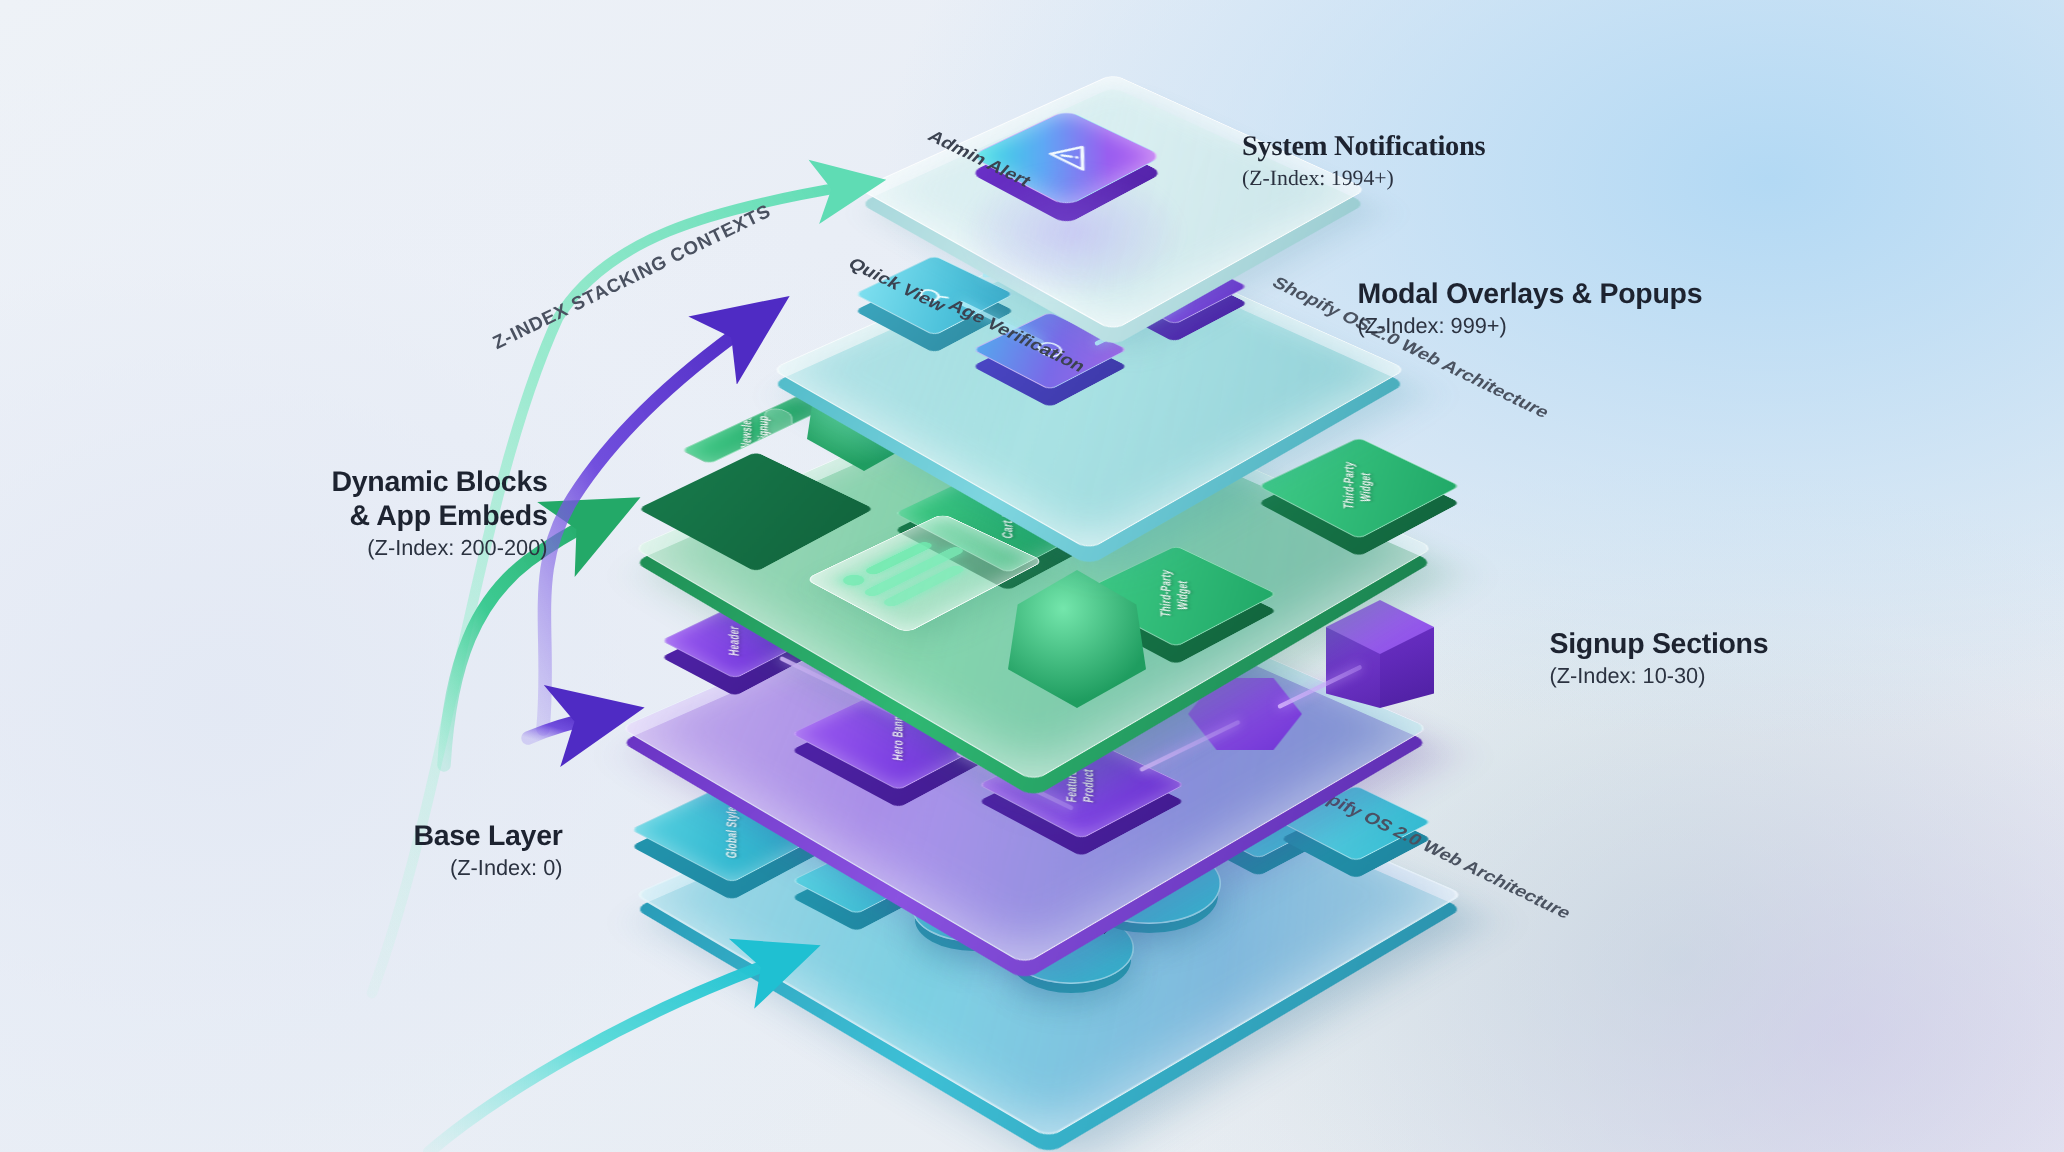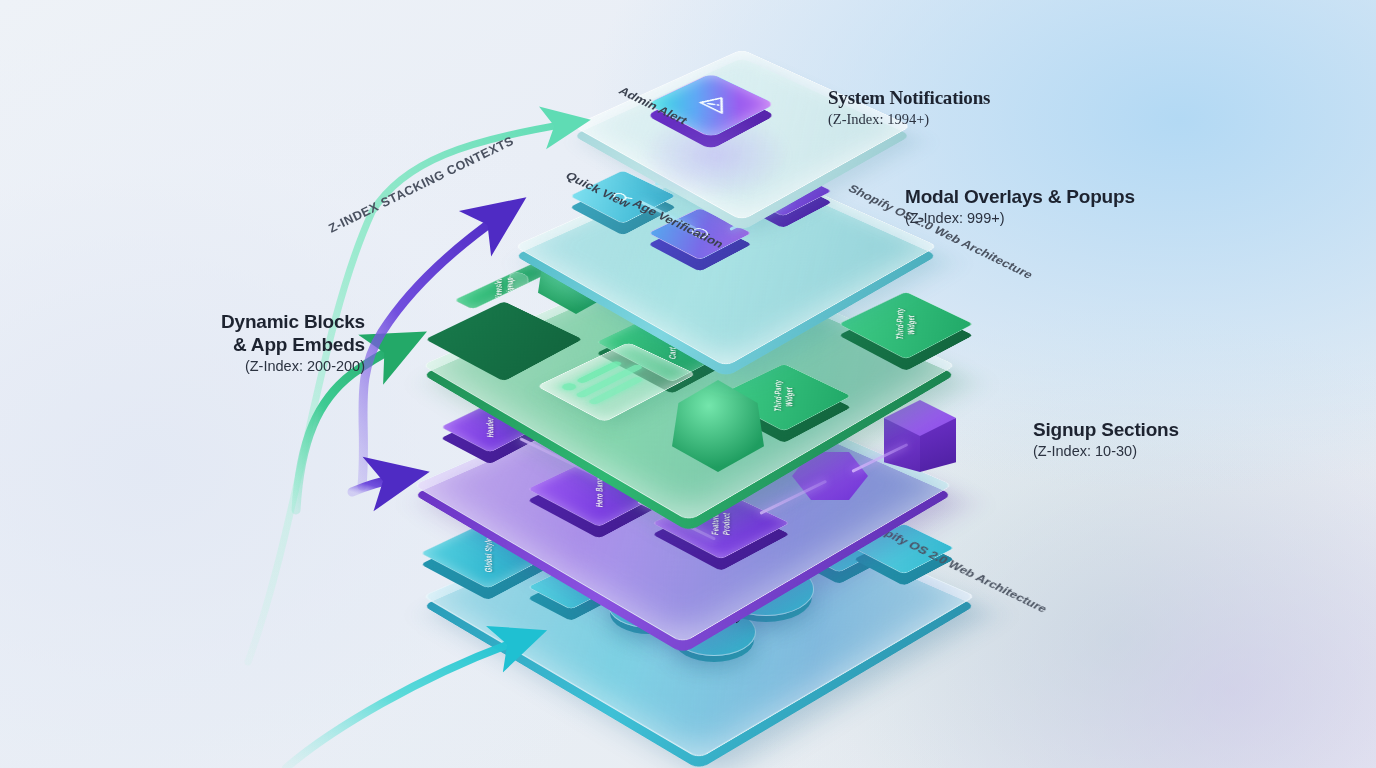--- a/index.html
+++ b/index.html
@@ -385,14 +385,18 @@
     <div class="t">Dynamic Blocks
 &amp; App Embeds</div>
     <div class="s">(Z-Index: 200-200)</div>
   </div>
 
   <div class="callout right" style="left:1033px; top:418px;">
     <div class="t">Signup Sections</div>
     <div class="s">(Z-Index: 10-30)</div>
   </div>
 
+  <div class="callout left" style="left:160px; top:546px; width:215px;">
+    <div class="t">Base Layer</div>
+    <div class="s">(Z-Index: 0)</div>
+  </div>
 
 </div>
 
 </body></html>

